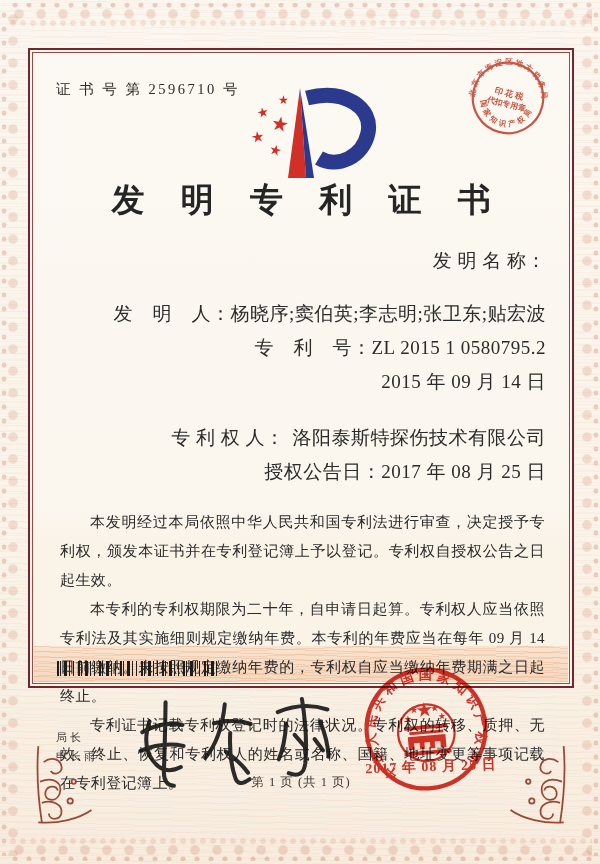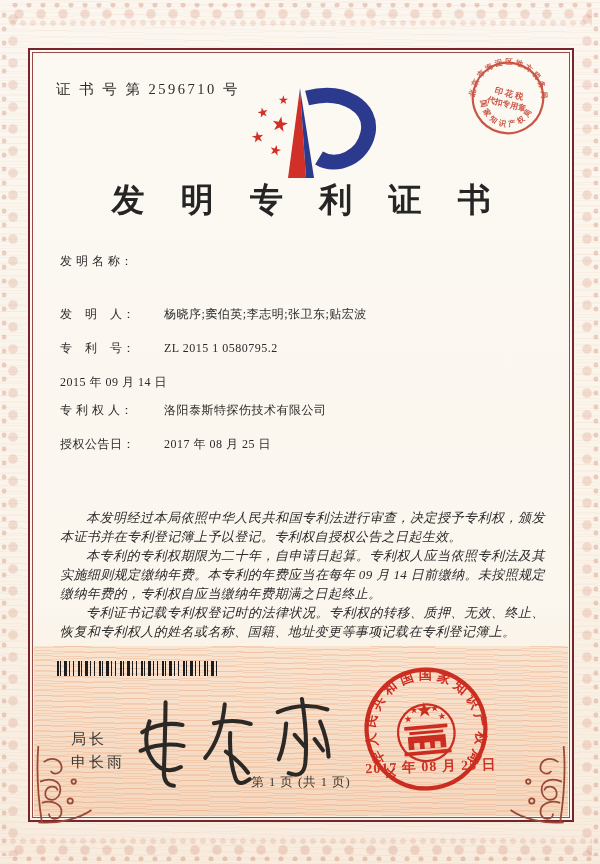--- a/index.html
+++ b/index.html
@@ -30,21 +30,21 @@
     background-image:
       radial-gradient(circle at 2px 7px,  rgba(199,99,76,.28) 2px, transparent 3px),
       radial-gradient(circle at 11px 11px, rgba(199,99,76,.18) 4px, transparent 5.5px);
     background-size:22px 14px, 22px 22px; background-repeat:repeat-y;
   }
   .lace-left{ left:2px; }
   .lace-right{ right:2px; transform:scaleX(-1); }
 
   
   .frame{
-    position:absolute; left:28px; top:48px; width:546px; height:774px;
+    position:absolute; left:28px; top:48px; width:546px; height:640px;
     border:2px solid #76242e;
     background:linear-gradient(180deg,#fcf9f3 0%, #fbf6ee 72%, #faf3e8 78%);
   }
   .frame::before{
     content:""; position:absolute; inset:2px; border:1px solid #9a4a46; pointer-events:none;
   }
   
   .band{
     position:absolute; left:4px; right:4px; top:596px; bottom:4px; z-index:1;
     background:
@@ -59,43 +59,43 @@
   
   .logo{ position:absolute; left:50%; top:36px; transform:translateX(-50%);
     width:160px; height:94px; z-index:2; }
   .logo .star{ position:absolute; color:#d03028; line-height:1; }
 
   .title{ position:absolute; top:128px; width:100%; z-index:2; text-align:center;
     font-size:33px; font-weight:700; color:#252525; letter-spacing:14px; text-indent:14px; }
 
   
   .fields{ position:absolute; left:30px; right:26px; top:198px; z-index:2; color:#2b2b2b; }
-  .field-row{ display:flex; font-size:12px; line-height:26px; letter-spacing:.5px; }
+  .field-row{ display:flex; font-size:19px; line-height:26px; letter-spacing:.5px;justify-content:flex-end; }
   .field-row + .field-row{ margin-top:8px; }
   .field-row:nth-child(2){ margin-top:27px; }
-  .field-row:nth-child(5){ margin-top:2px; }
+  .field-row:nth-child(5){ margin-top:30px;gap:8px; }
   .f-label{ white-space:pre; min-width:104px; }
   .f-value{ white-space:pre-wrap; }
 
   
   .paras{ position:absolute; left:30px; right:27px; top:458px; z-index:2; color:#2b2b2b; }
-  .paras p{ font-size:13px; line-height:19px; text-indent:2em;
-    text-align:justify; letter-spacing:.4px;font-style:italic; }
+  .paras p{ font-size:15px; line-height:29px; text-indent:2em;
+    text-align:justify; letter-spacing:.4px; }
 
   .barcode{ position:absolute; left:27px; top:611px; width:162px; height:15px; z-index:2;
     background:repeating-linear-gradient(90deg,
       #1d1d1d 0 2px, transparent 2px 3px,
       #1d1d1d 3px 4px, transparent 4px 7px,
       #1d1d1d 7px 10px, transparent 10px 12px,
       #1d1d1d 12px 13px, transparent 13px 16px,
       #1d1d1d 16px 17px, transparent 17px 21px);
   }
 
-  .issuer{ position:absolute; left:41px; top:680px; z-index:2; color:#3a3632;
-    font-size:15px; letter-spacing:3px; font-family:"Liberation Sans","DejaVu Sans",sans-serif; }
+  .issuer{ position:absolute; left:26px; top:680px; z-index:2; color:#3a3632;
+    font-size:11px; letter-spacing:3px; font-family:"Liberation Sans","DejaVu Sans",sans-serif; }
   .issuer .name{ margin-top:4px; }
 
   .signature{ position:absolute; left:100px; top:638px; width:215px; height:118px; z-index:2;
     transform:rotate(-3deg); }
 
   
   .seal{ position:absolute; left:330px; top:613px; width:132px; height:132px; z-index:3;
     transform:rotate(-5deg); mix-blend-mode:multiply; opacity:.94; }
   .seal-date{ position:absolute; left:326px; top:708px; width:150px; z-index:4;
     font-size:14px; font-weight:700; color:#cf3222; letter-spacing:1px;

